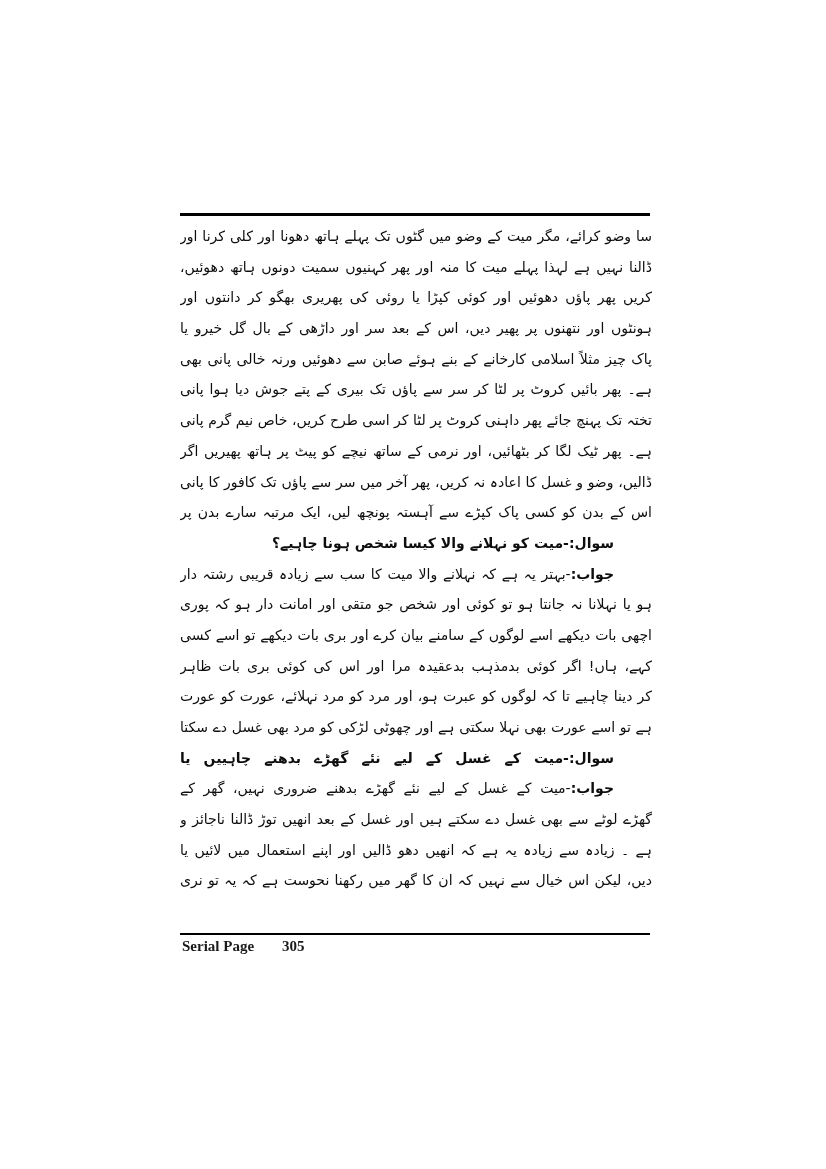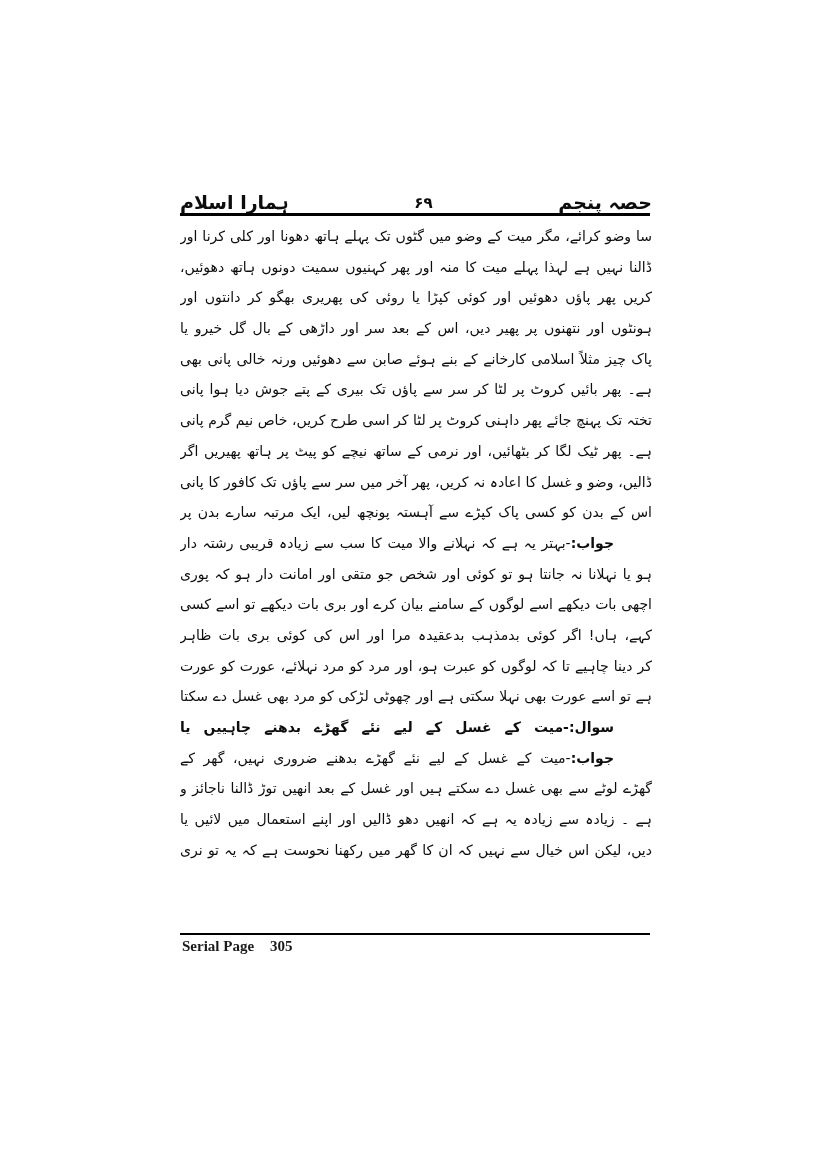--- a/index.html
+++ b/index.html
@@ -95,47 +95,43 @@
     position: absolute;
     top: 938px;
     left: 2px;
     font-family: "Liberation Serif", serif;
     font-weight: bold;
     font-size: 15px;
     color: #1a1a1a;
     direction: ltr;
   }
   .footer-serial .num {
-    margin-left: 16px;
+    margin-left: 28px;
   }
 </style>
 </head>
 <body>
 
 <div class="page">
 
-  <div class="running-header">
-    <span class="h-title">ہمارا اسلام</span>
-    <span class="h-num">۶۹</span>
-    <span class="h-title">حصہ پنجم</span>
-  </div>
 
   <div class="header-rule"></div>
 
   <div class="text-body">
       <div class="line">سا وضو کرائے، مگر میت کے وضو میں گٹوں تک پہلے ہاتھ دھونا اور کلی کرنا اور ناک میں پانی</div>
       <div class="line">ڈالنا نہیں ہے لہذا پہلے میت کا منہ اور پھر کہنیوں سمیت دونوں ہاتھ دھوئیں، پھر سر کا مسح</div>
       <div class="line">کریں پھر پاؤں دھوئیں اور کوئی کپڑا یا روئی کی پھریری بھگو کر دانتوں اور مسوڑھوں اور</div>
       <div class="line">ہونٹوں اور نتھنوں پر پھیر دیں، اس کے بعد سر اور داڑھی کے بال گل خیرو یا بیسن یا کسی اور</div>
       <div class="line">پاک چیز مثلاً اسلامی کارخانے کے بنے ہوئے صابن سے دھوئیں ورنہ خالی پانی بھی کافی</div>
       <div class="line">ہے۔ پھر بائیں کروٹ پر لٹا کر سر سے پاؤں تک بیری کے پتے جوش دیا ہوا پانی بہائیں کہ</div>
       <div class="line">تختہ تک پہنچ جائے پھر داہنی کروٹ پر لٹا کر اسی طرح کریں، خاص نیم گرم پانی بھی کافی</div>
       <div class="line">ہے۔ پھر ٹیک لگا کر بٹھائیں، اور نرمی کے ساتھ نیچے کو پیٹ پر ہاتھ پھیریں اگر کچھ نکلے دھو</div>
       <div class="line">ڈالیں، وضو و غسل کا اعادہ نہ کریں، پھر آخر میں سر سے پاؤں تک کافور کا پانی بہائیں اور</div>
       <div class="line">اس کے بدن کو کسی پاک کپڑے سے آہستہ پونچھ لیں، ایک مرتبہ سارے بدن پر پانی بہانا</div>
+      <div class="line bold indent short"><span class="qa-label">سوال:</span>-میت کو نہلانے والا کیسا شخص ہونا چاہیے؟</div>
       <div class="line indent"><span class="qa-label">جواب:</span>-بہتر یہ ہے کہ نہلانے والا میت کا سب سے زیادہ قریبی رشتہ دار ہو، وہ نہ</div>
       <div class="line">ہو یا نہلانا نہ جانتا ہو تو کوئی اور شخص جو متقی اور امانت دار ہو کہ پوری طرح غسل دے اور جو</div>
       <div class="line">اچھی بات دیکھے اسے لوگوں کے سامنے بیان کرے اور بری بات دیکھے تو اسے کسی سے نہ</div>
       <div class="line">کہے، ہاں! اگر کوئی بدمذہب بدعقیدہ مرا اور اس کی کوئی بری بات ظاہر ہوئی تو اس کو بیان</div>
       <div class="line">کر دینا چاہیے تا کہ لوگوں کو عبرت ہو، اور مرد کو مرد نہلائے، عورت کو عورت ۔ میت چھوٹا لڑکا</div>
       <div class="line short">ہے تو اسے عورت بھی نہلا سکتی ہے اور چھوٹی لڑکی کو مرد بھی غسل دے سکتا ہے ۔</div>
       <div class="line bold indent short"><span class="qa-label">سوال:</span>-میت کے غسل کے لیے نئے گھڑے بدھنے چاہییں یا استعمالی؟</div>
       <div class="line indent"><span class="qa-label">جواب:</span>-میت کے غسل کے لیے نئے گھڑے بدھنے ضروری نہیں، گھر کے استعمالی</div>
       <div class="line">گھڑے لوٹے سے بھی غسل دے سکتے ہیں اور غسل کے بعد انھیں توڑ ڈالنا ناجائز و حرام</div>
       <div class="line">ہے ۔ زیادہ سے زیادہ یہ ہے کہ انھیں دھو ڈالیں اور اپنے استعمال میں لائیں یا مسجد میں رکھ</div>

